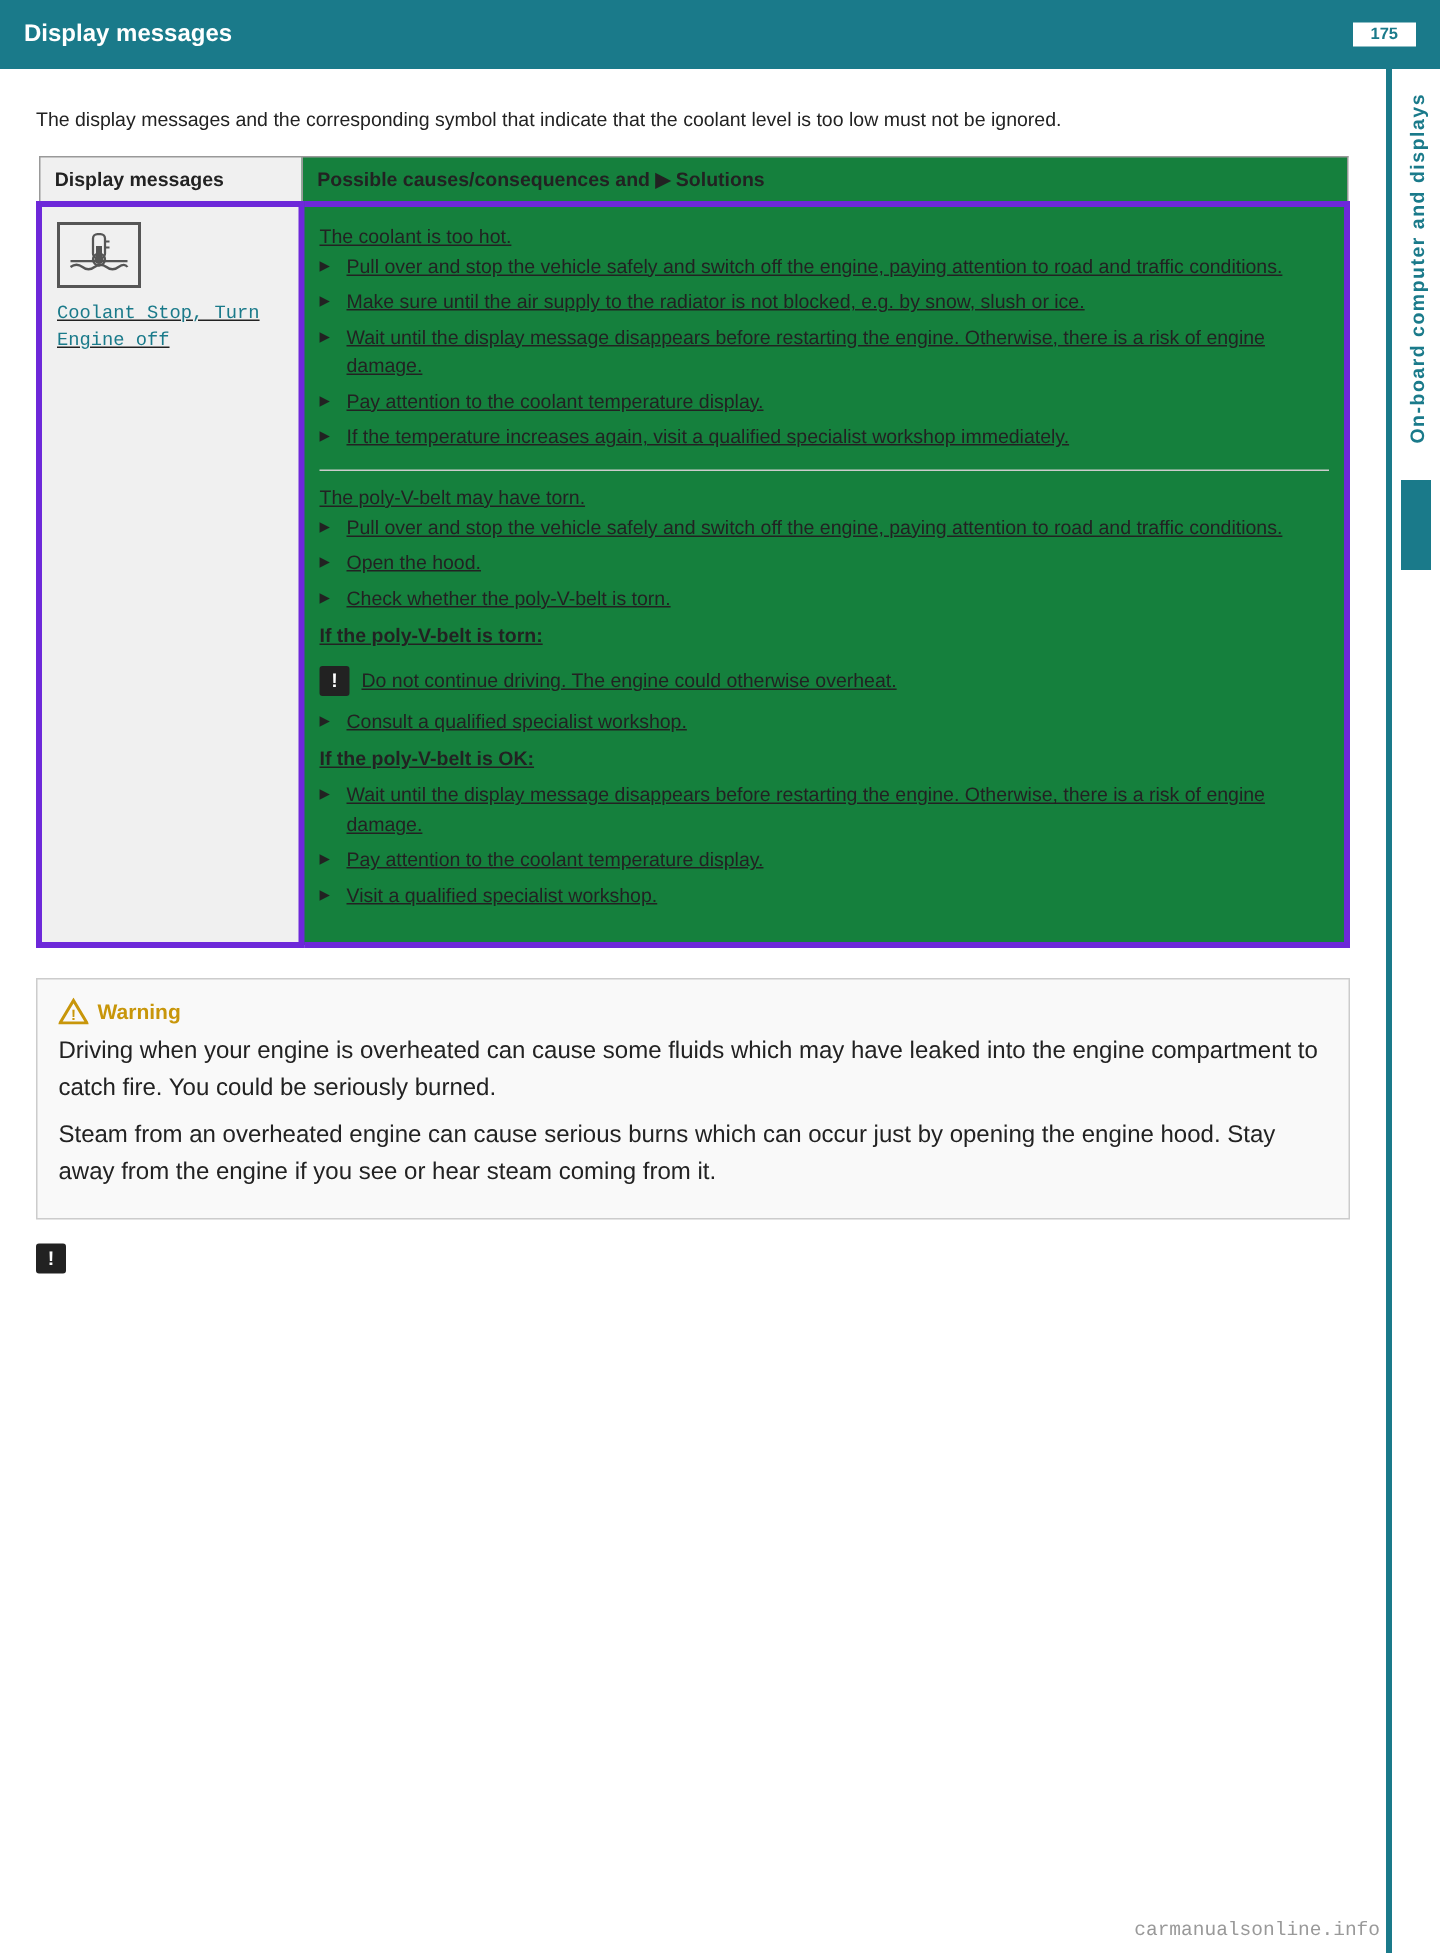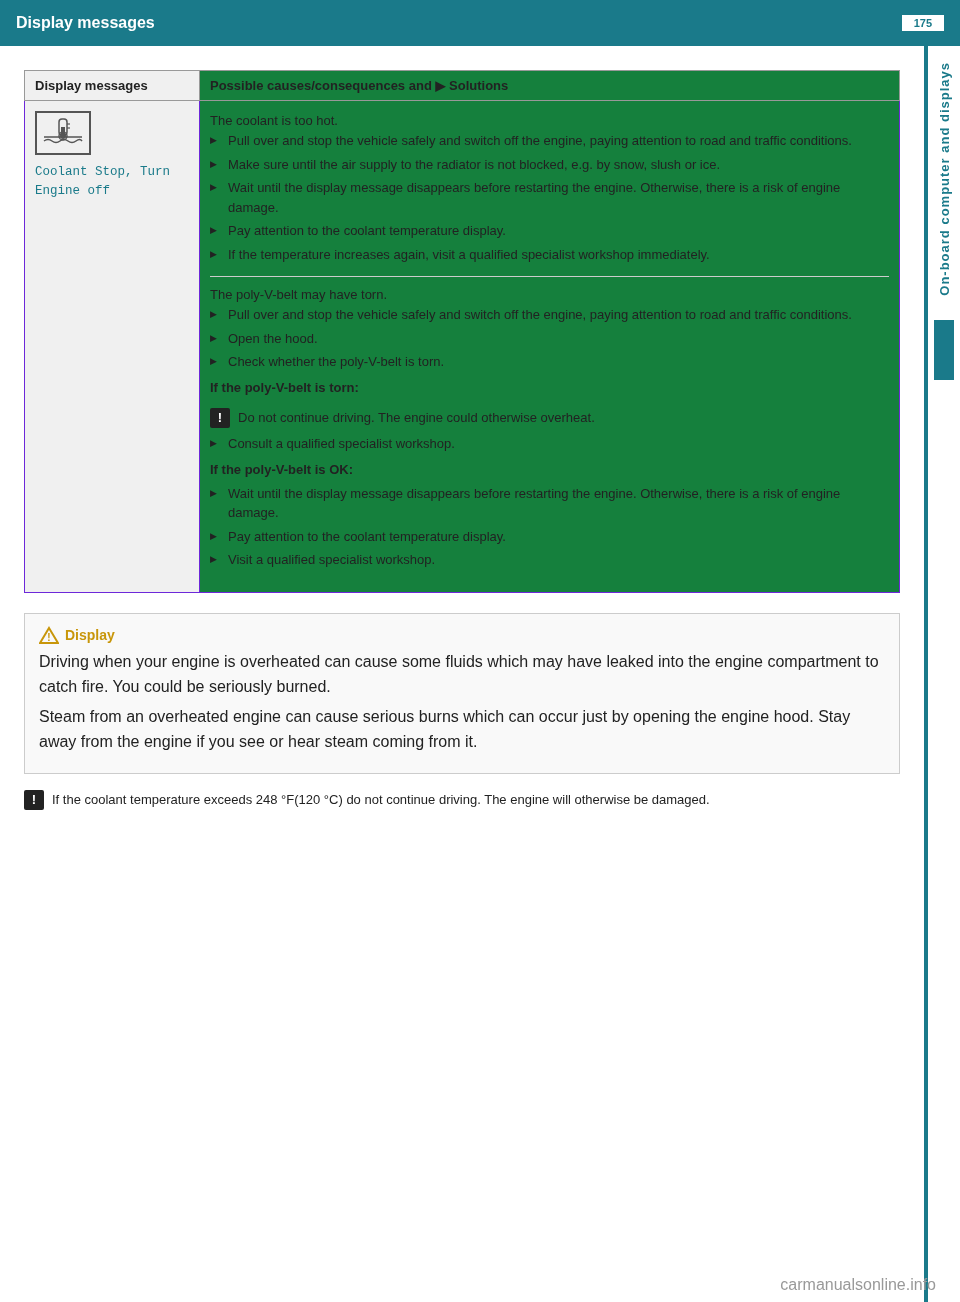--- a/index.html
+++ b/index.html
@@ -91,24 +91,25 @@
     .msg-table th {
       background: #ddd;
       font-weight: bold;
       font-size: 13px;
       padding: 7px 10px;
       border: 1px solid #999;
       text-align: left;
     }
     .msg-table td {
       padding: 10px 10px;
-      border: 1px solid #6d28d9;
+      border: 4px solid #6d28d9;
       vertical-align: top;
       font-size: 13px;
       line-height: 1.55;
+      text-decoration: underline;
     }
     .msg-table .col-display {
       width: 175px;
       background: #f0f0f0;
     }
     .msg-table .col-causes {
       background: #15803d;
     }
 
     
@@ -216,36 +217,38 @@
       display: flex;
       align-items: center;
       justify-content: center;
       border-radius: 2px;
     }
 
     
     .footer {
       position: absolute;
       bottom: 8px;
-      right: 24px;
-      font-size: 16px;
+      right: 40px;
+      font-size: 13px;
       color: #999;
+      font-family: Liberation Mono, monospace;
     }
   </style>
 </head>
 <body>
 
 <div class="header-bar">
   <span class="header-title">Display messages</span>
   <span class="header-page-num">175</span>
 </div>
 
 <div class="page-container">
   <div class="main-content">
 
+    <p class="intro-text">The display messages and the corresponding symbol that indicate that the coolant level is too low must not be ignored.</p>
 
     <table class="msg-table">
       <thead>
         <tr>
           <th class="col-display">Display messages</th>
           <th class="col-causes">Possible causes/consequences and ▶ Solutions</th>
         </tr>
       </thead>
       <tbody>
         <tr>
@@ -319,29 +322,28 @@
       </tbody>
     </table>
 
     <div class="notice-box">
       <div class="notice-title">
 
         <svg class="warning-triangle" width="20" height="18" viewBox="0 0 20 18">
           <polygon points="10,2 19,17 1,17" stroke="#c8960a" stroke-width="2" fill="none"></polygon>
           <text x="10" y="15" font-size="10" text-anchor="middle" fill="#c8960a" font-weight="bold">!</text>
         </svg>
-        <span>Display</span>
+        <span>Warning</span>
       </div>
       <p class="notice-text">Driving when your engine is overheated can cause some fluids which may have leaked into the engine compartment to catch fire. You could be seriously burned.</p>
       <p class="notice-text">Steam from an overheated engine can cause serious burns which can occur just by opening the engine hood. Stay away from the engine if you see or hear steam coming from it.</p>
     </div>
 
     <div class="hazard-note">
       <div class="exclamation-icon">!</div>
-      <span>If the coolant temperature exceeds 248 °F(120 °C) do not continue driving. The engine will otherwise be damaged.</span>
     </div>
 
   </div>
 
   <div class="right-sidebar">
     <span class="sidebar-label">On-board computer and displays</span>
     <div class="sidebar-block"></div>
   </div>
 </div>
 

